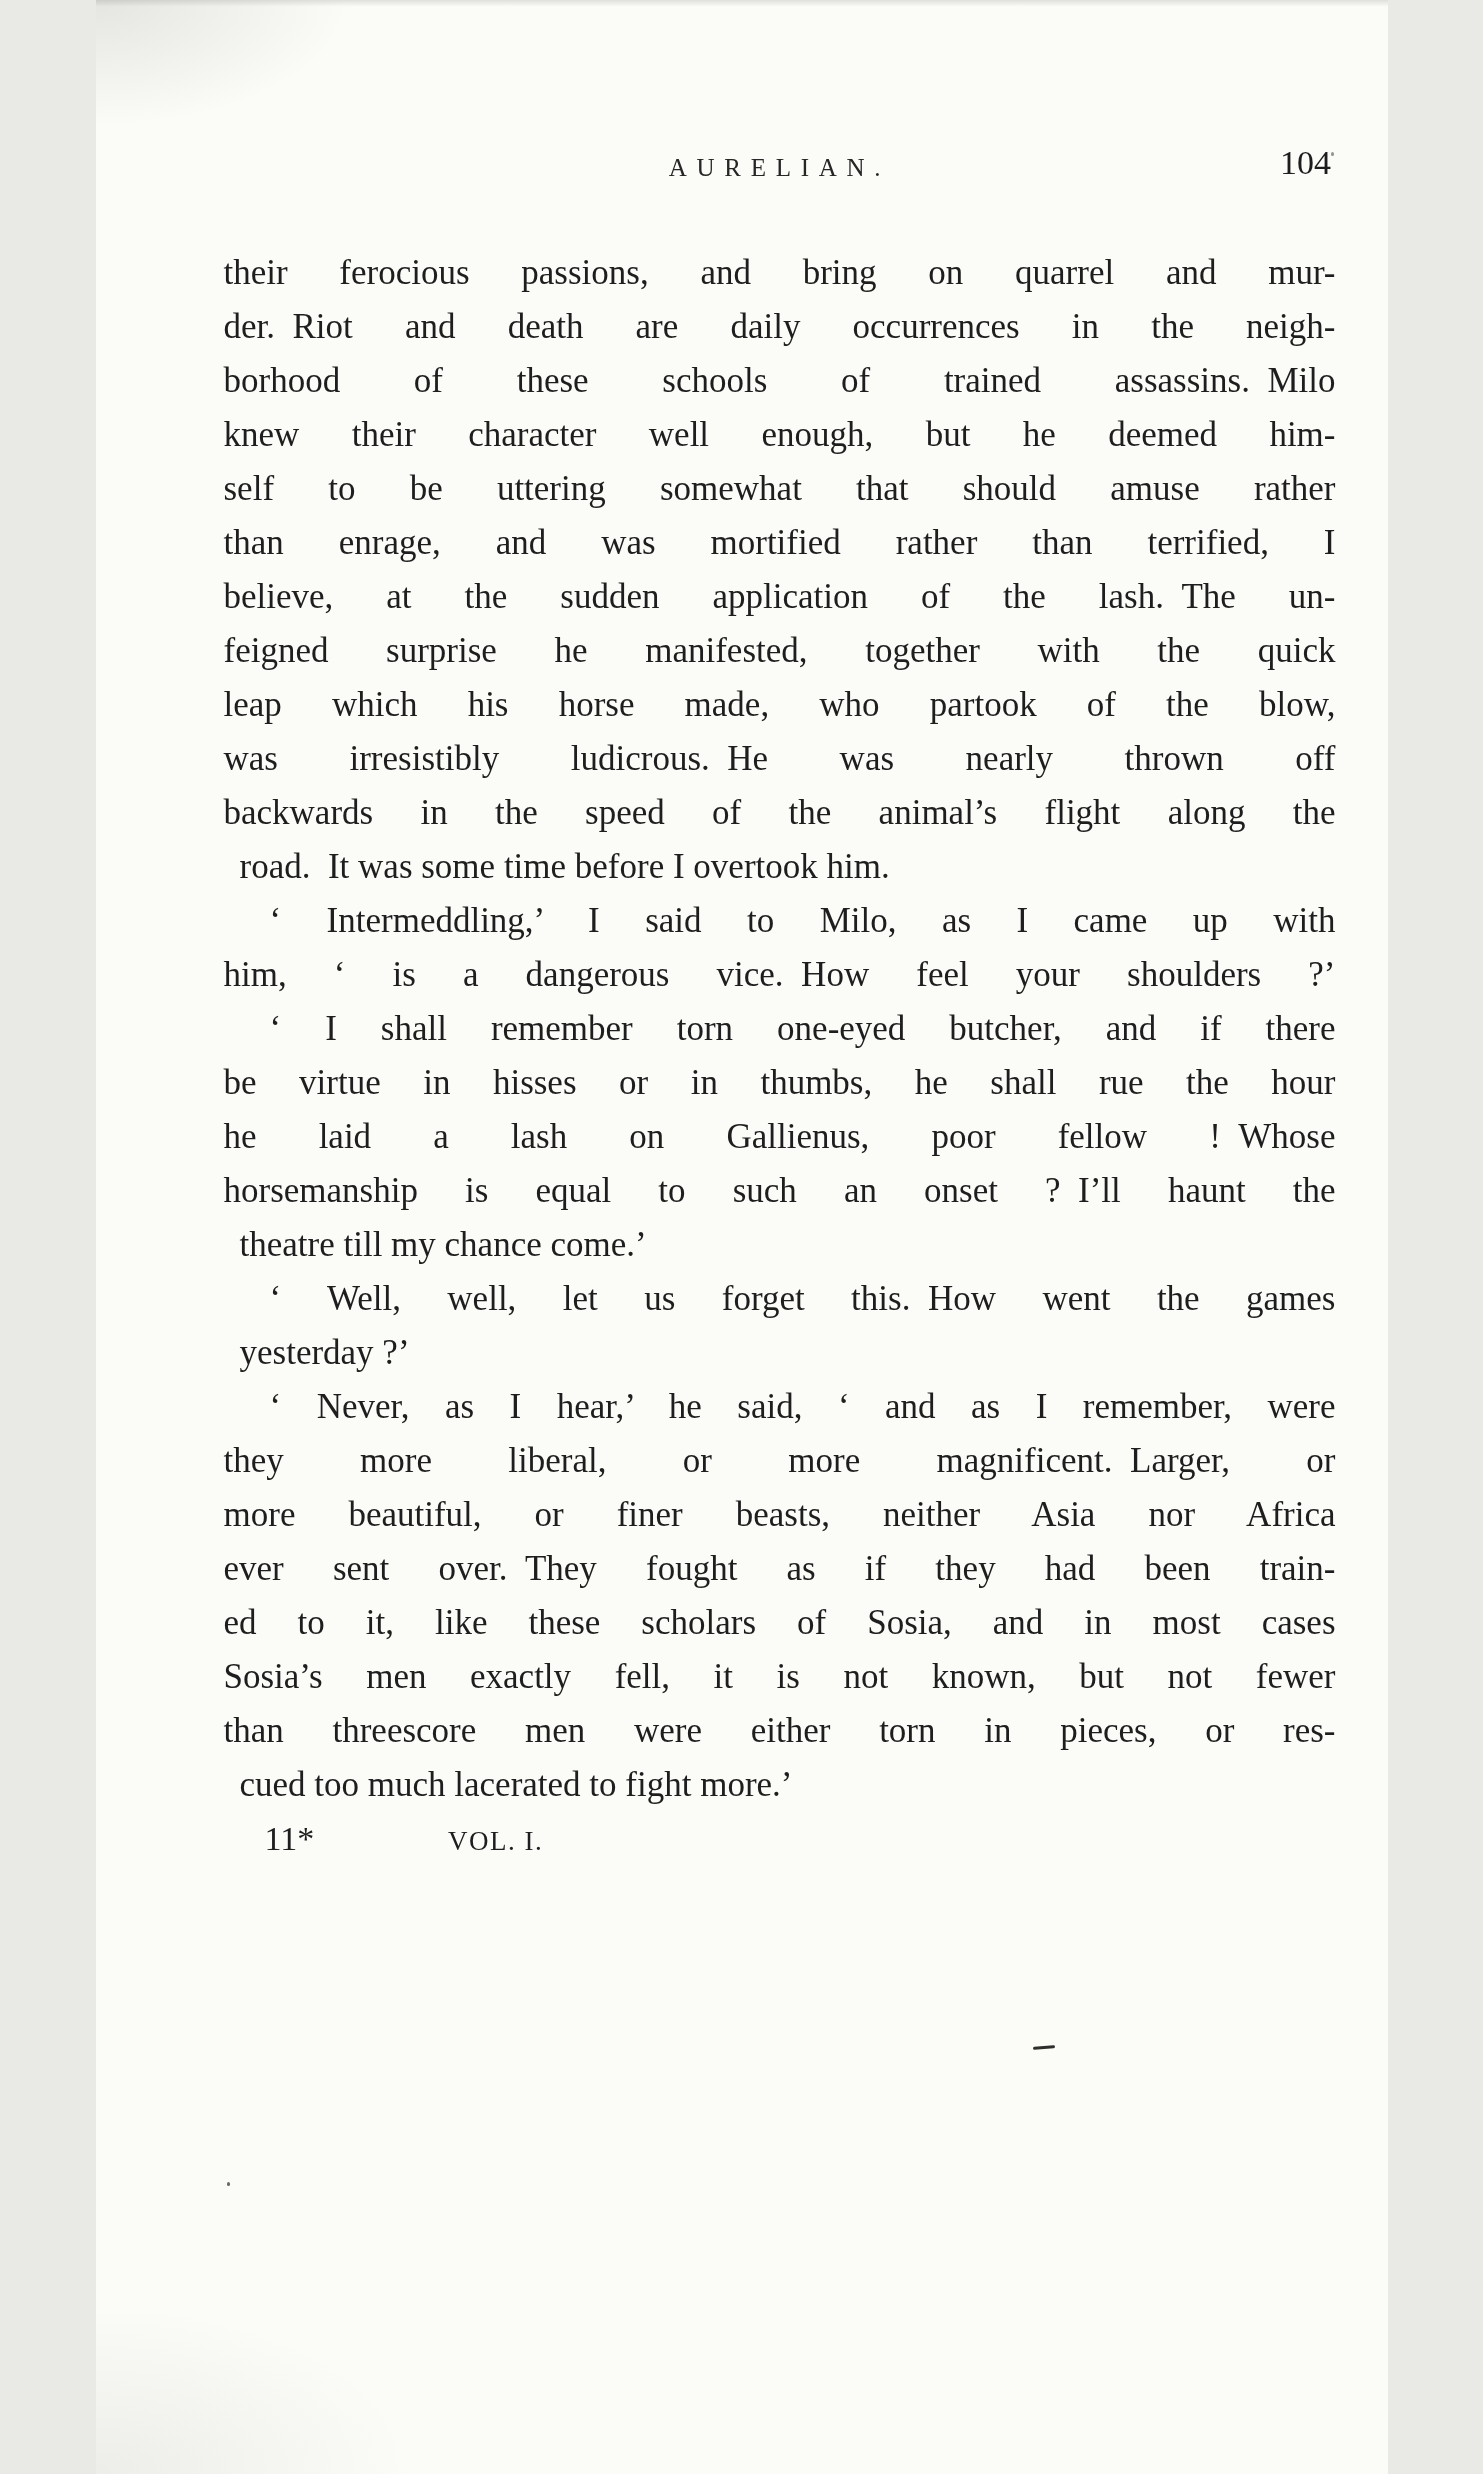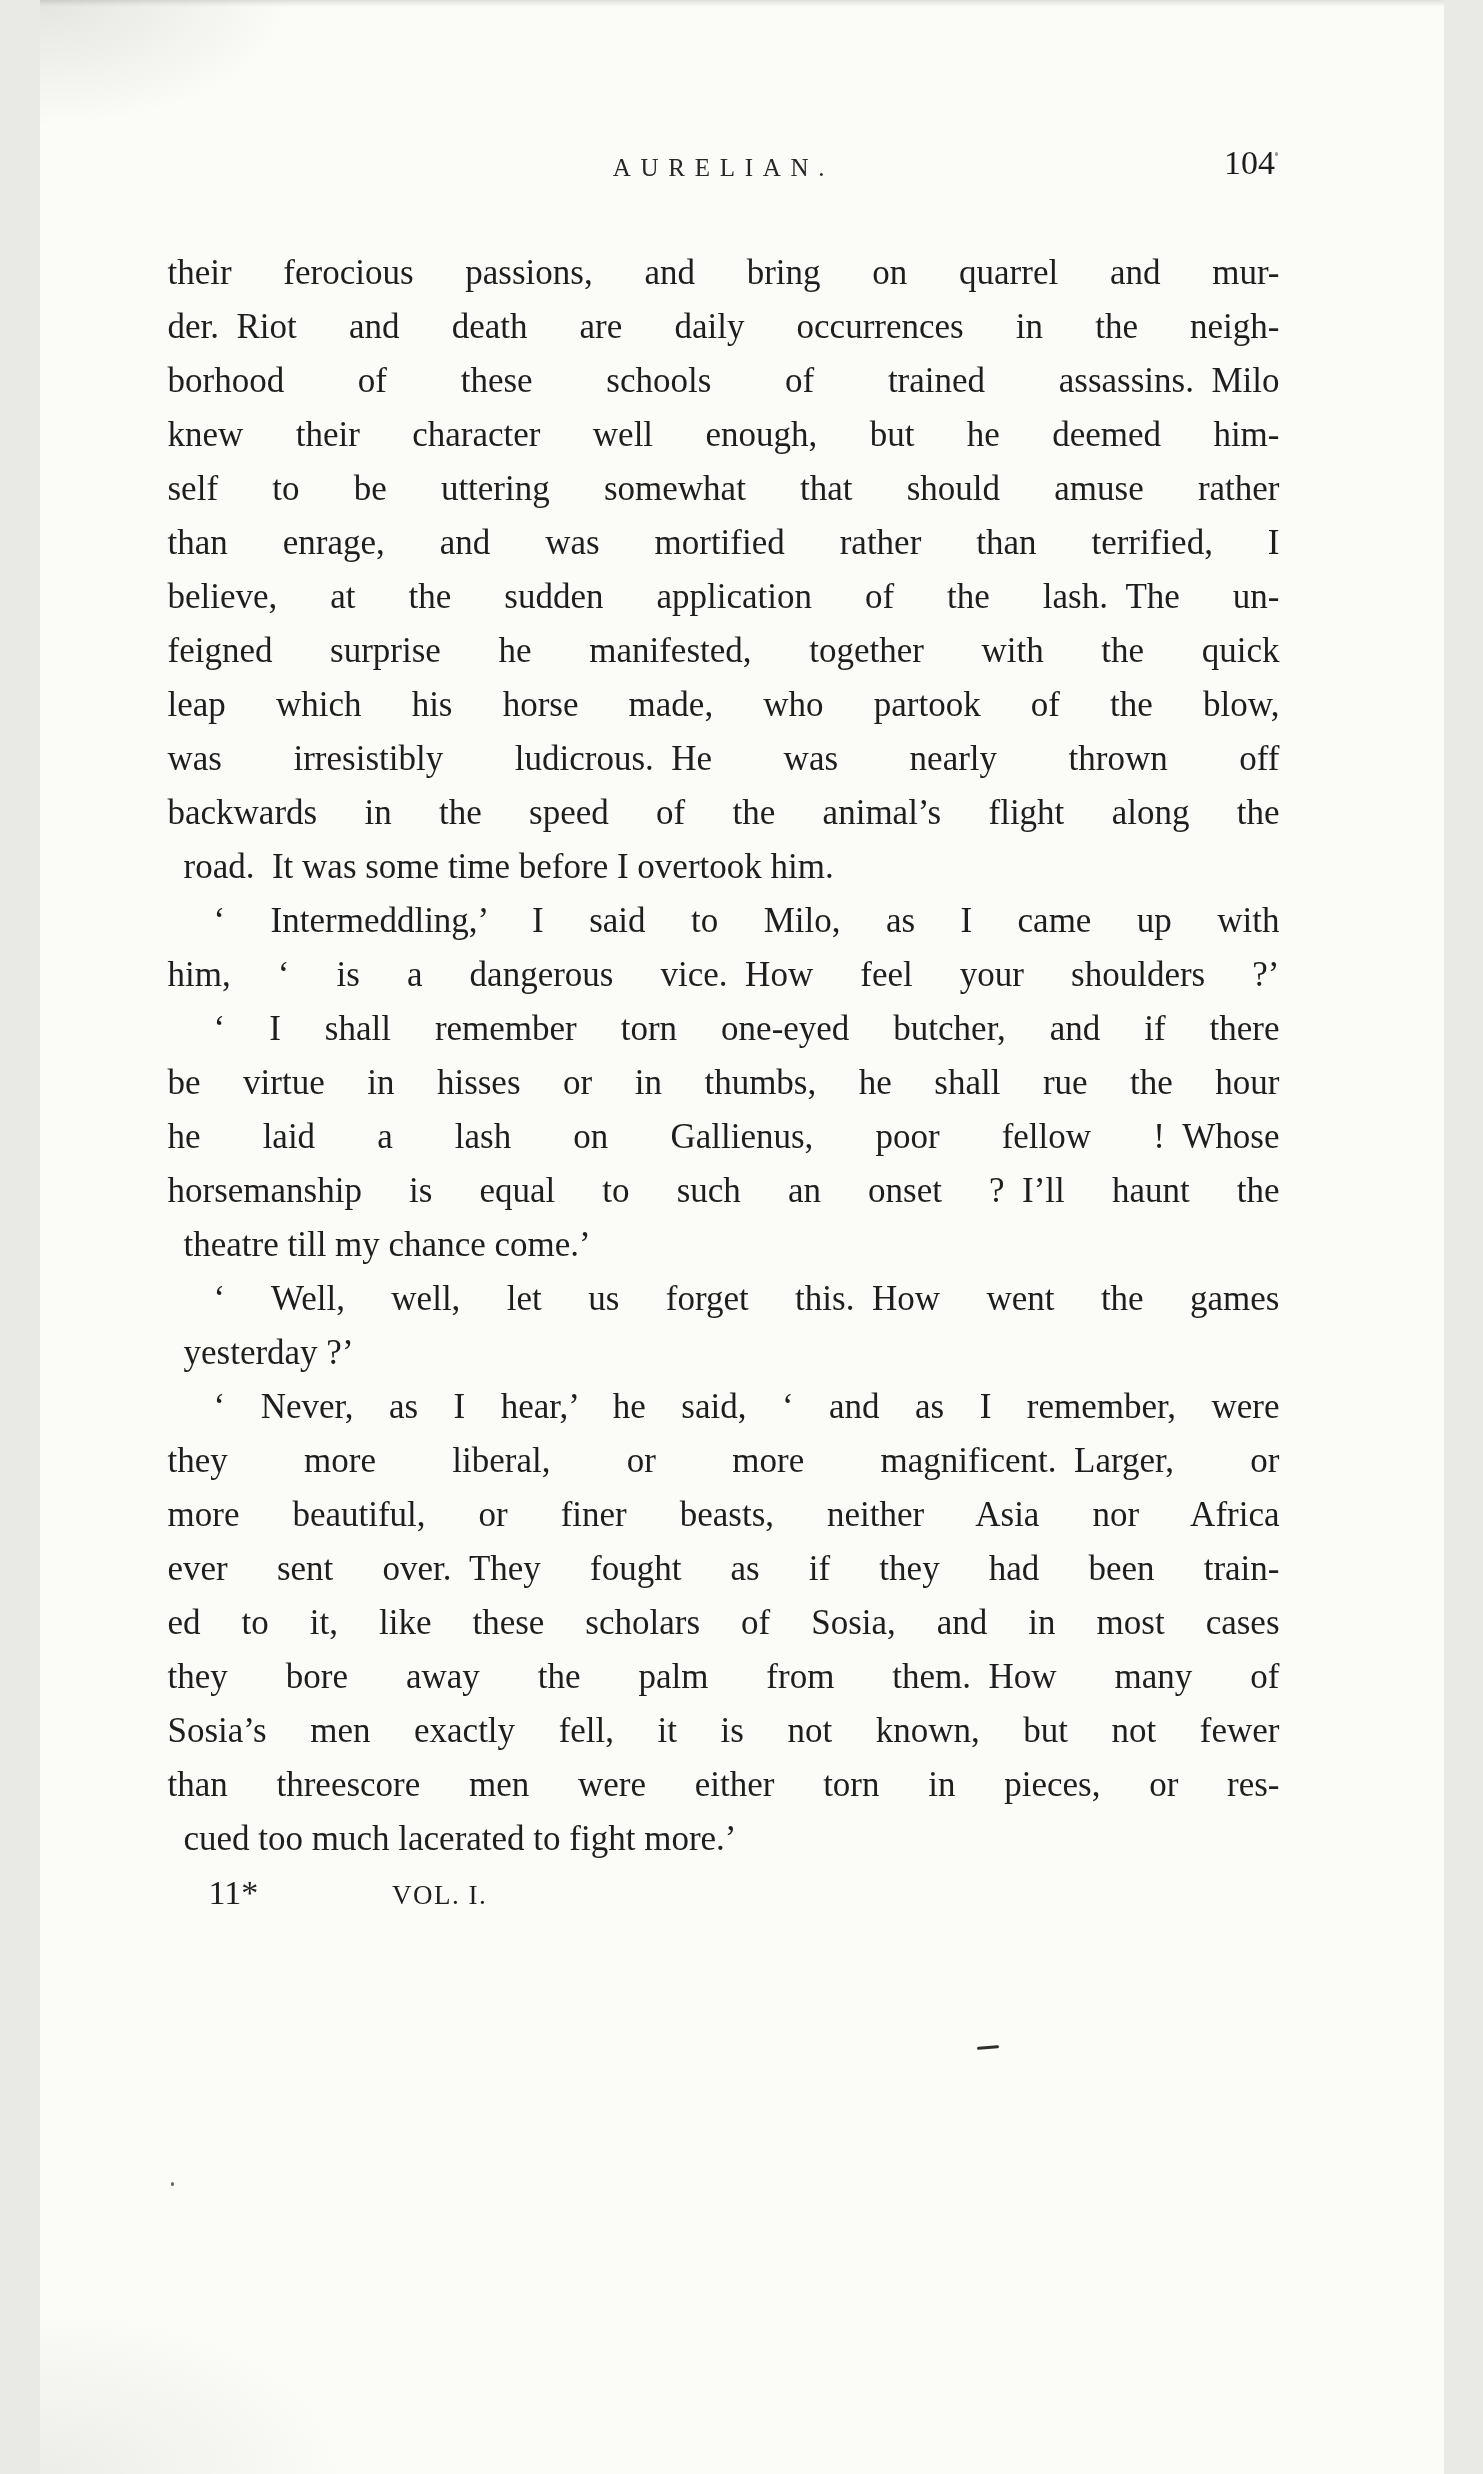--- a/index.html
+++ b/index.html
@@ -2,21 +2,21 @@
 <html style="font-size:12px"><head>
 <meta charset="utf-8">
 <style>
   html, body {
     margin: 0;
     padding: 0;
     background: #e9e9e6;
   }
   .page {
     position: relative;
-    width: 1404px;
+    width: 1292px;
     height: 2475px;
     margin: 0 auto;
     overflow: hidden;
     color: #1f1f1f;
     font-family: "Liberation Serif", "DejaVu Serif", serif;
     background:
       linear-gradient(180deg, rgba(110,110,104,0.20) 0px, rgba(110,110,104,0.0) 6.7px),
       radial-gradient(ellipse 388px 194px at 0% 0%, rgba(110,110,104,0.16), rgba(110,110,104,0) 65%),
       radial-gradient(ellipse 522px 283px at 0% 100%, rgba(110,110,104,0.10), rgba(110,110,104,0) 60%),
       #fbfbf8;
@@ -148,21 +148,20 @@
         <div class="paragraph">
           <div class="line indent">‘ Well, well, let us forget this. How went the games</div>
           <div class="line last">yesterday ?’</div>
         </div>
         <div class="paragraph">
           <div class="line indent">‘ Never, as I hear,’ he said, ‘ and as I remember, were</div>
           <div class="line">they more liberal, or more magnificent. Larger, or</div>
           <div class="line">more beautiful, or finer beasts, neither Asia nor Africa</div>
           <div class="line">ever sent over. They fought as if they had been train-</div>
           <div class="line">ed to it, like these scholars of Sosia, and in most cases</div>
-          <div class="line">they bore away the palm from them. How many of</div>
           <div class="line">Sosia’s men exactly fell, it is not known, but not fewer</div>
           <div class="line">than threescore men were either torn in pieces, or res-</div>
           <div class="line last">cued too much lacerated to fight more.’</div>
         </div>
       </div>
     <div class="footer-line">
       <span class="signature-mark">11*</span>
       <span class="volume-label">VOL. I.</span>
     </div>
   </main>

